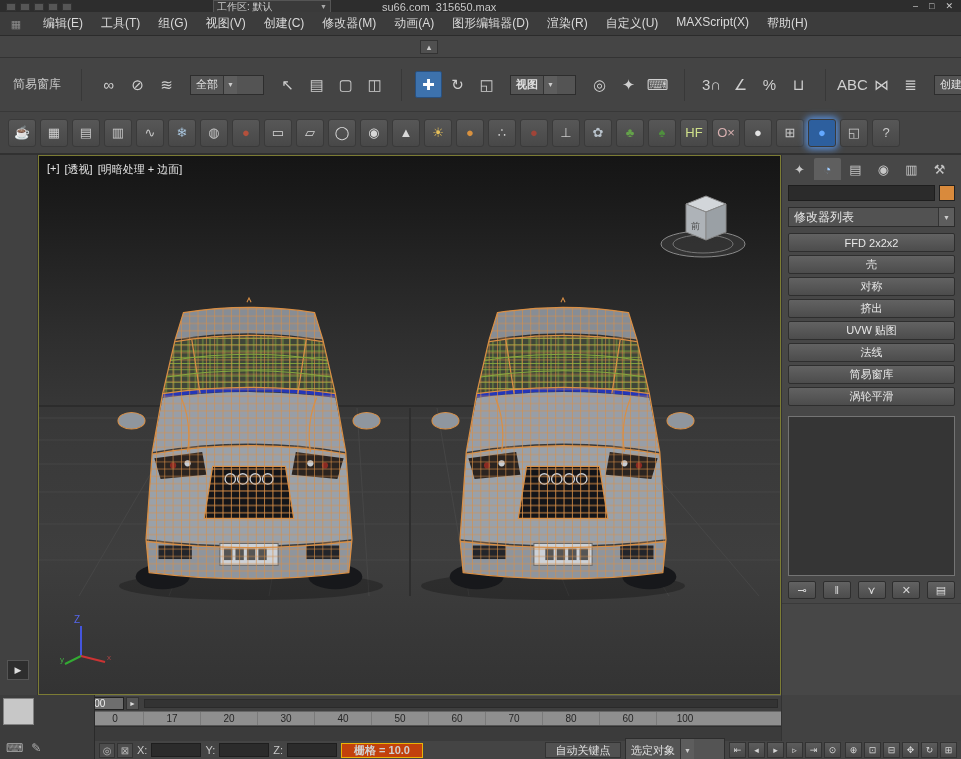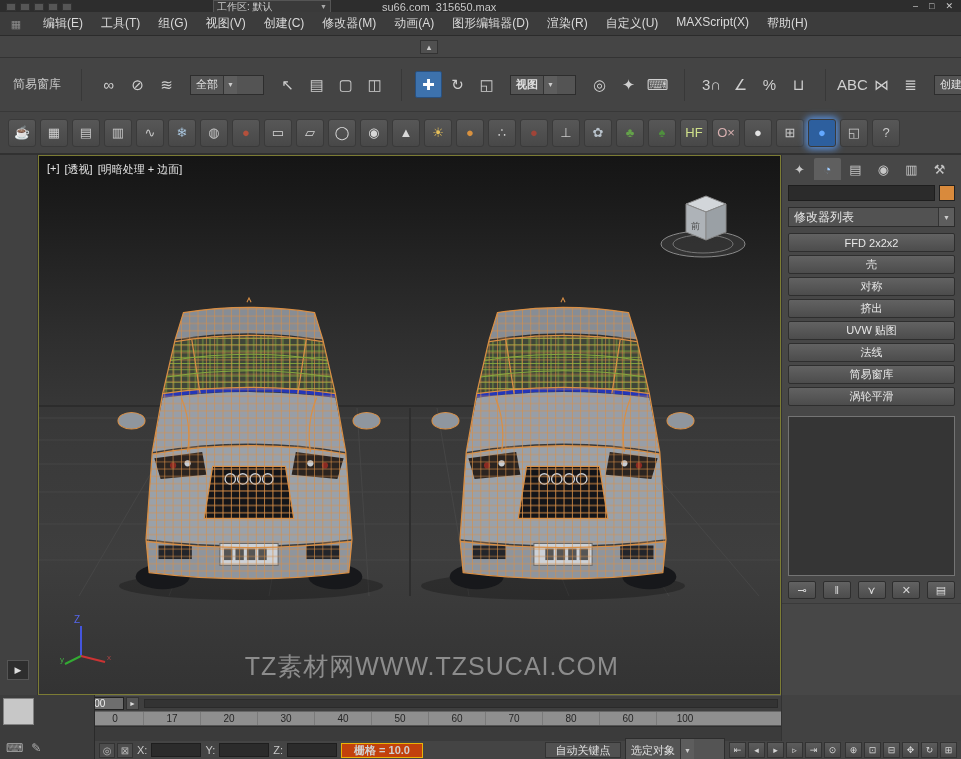--- a/index.html
+++ b/index.html
@@ -357,21 +357,20 @@
 
     <svg class="axis" width="56" height="56">
       <line x1="22" y1="44" x2="22" y2="14" stroke="#4455dd" stroke-width="2"></line>
       <line x1="22" y1="44" x2="46" y2="50" stroke="#cc3333" stroke-width="2"></line>
       <line x1="22" y1="44" x2="6" y2="52" stroke="#33aa33" stroke-width="2"></line>
       <text x="15" y="11" fill="#5566ee" font-size="10">Z</text>
       <text x="48" y="48" fill="#aa4444" font-size="8">x</text>
       <text x="1" y="50" fill="#44aa44" font-size="8">y</text>
     </svg>
 
-    <div class="watermark">TZ素材网WWW.TZSUCAI.COM</div>
   </div>
 
   <div class="cmdpanel">
     <div class="cmd-tabs">
 
     <span class="cmd-tab">✦</span>
         <span class="cmd-tab active">◔</span>
         <span class="cmd-tab">▤</span>
         <span class="cmd-tab">◉</span>
         <span class="cmd-tab">▥</span>

